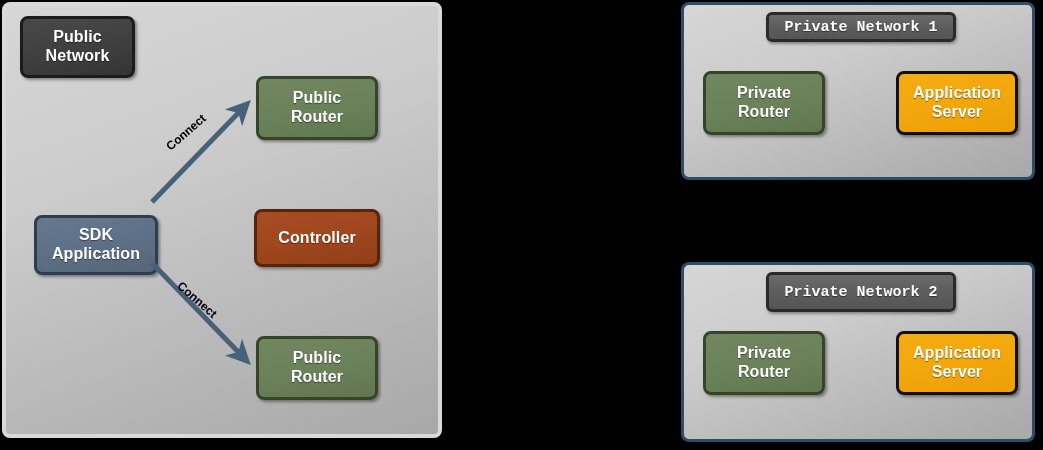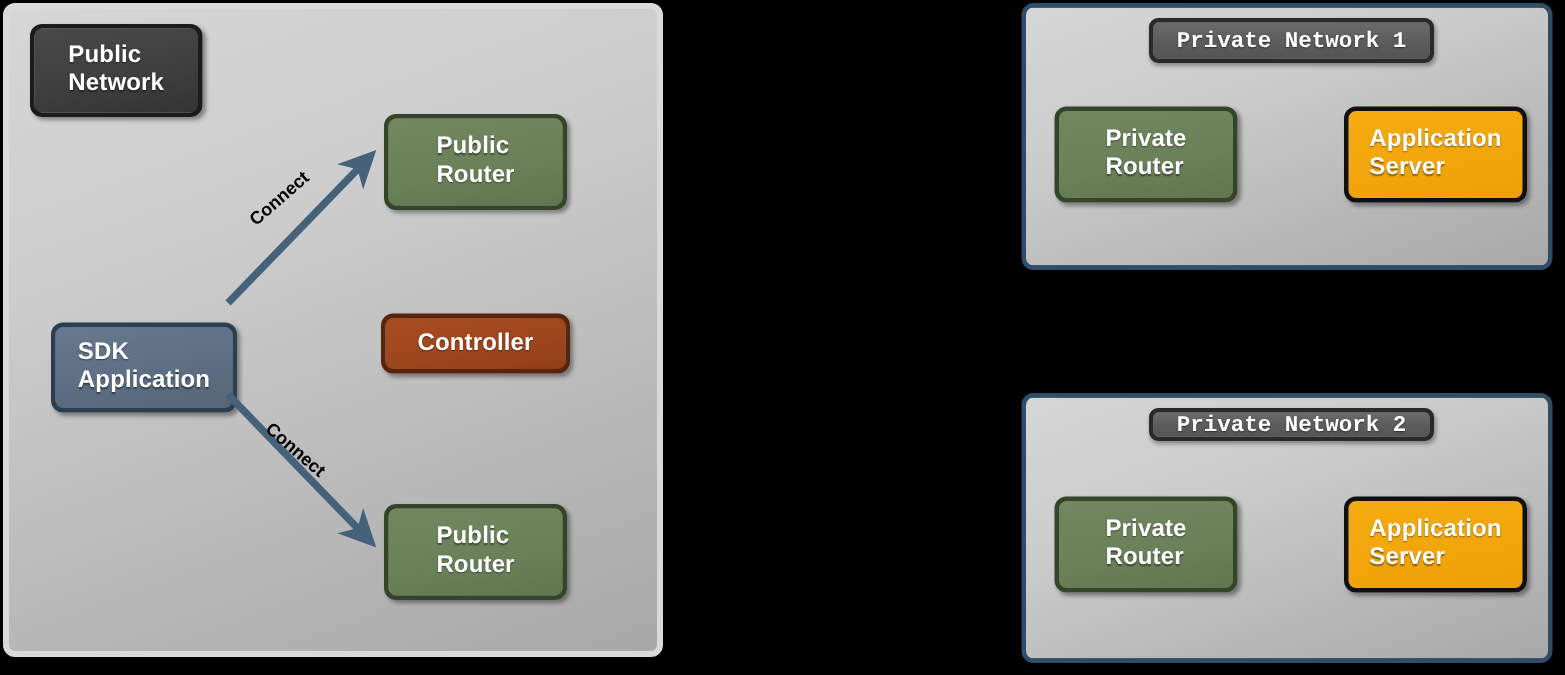--- a/index.html
+++ b/index.html
@@ -48,20 +48,21 @@
     height: 180px;
   }
 
   
   .node {
     position: absolute;
     box-sizing: border-box;
     display: flex;
     align-items: center;
     justify-content: center;
+    text-align: center;
     color: #ffffff;
     font-weight: bold;
     font-size: 16px;
     line-height: 1.18;
     border-radius: 8px;
     letter-spacing: 0.1px;
     text-shadow: 0 1px 1px rgba(0,0,0,0.45);
     box-shadow: 2px 2px 3px rgba(0,0,0,0.38);
     padding: 2px 4px;
   }
@@ -85,21 +86,21 @@
   .node-orange {
     background: linear-gradient(170deg, #f5ac10 0%, #f2a60b 55%, #eda006 100%);
     border: 3px solid #101010;
   }
 
   
   .n-public-internet { left: 14px;  top: 10px;  width: 115px; height: 62px; }
   .n-sdk-app         { left: 28px;  top: 209px; width: 124px; height: 60px; }
   .n-public-router-1 { left: 250px; top: 70px;  width: 122px; height: 64px; }
   .n-public-router-2 { left: 250px; top: 330px; width: 122px; height: 64px; }
-  .n-controller      { left: 248px; top: 203px; width: 126px; height: 40px; }
+  .n-controller      { left: 248px; top: 203px; width: 126px; height: 58px; }
 
   .n-priv-router-1 { left: 700px; top: 70px;  width: 122px; height: 64px; }
   .n-app-server-1  { left: 893px; top: 70px;  width: 122px; height: 64px; }
   .n-priv-router-2 { left: 700px; top: 330px; width: 122px; height: 64px; }
   .n-app-server-2  { left: 893px; top: 330px; width: 122px; height: 64px; }
 
   
   .net-chip {
     position: absolute;
     box-sizing: border-box;
@@ -110,21 +111,21 @@
     font-weight: bold;
     font-size: 15px;
     border-radius: 6px;
     background: linear-gradient(180deg, #6b6b6b 0%, #5d5d5d 50%, #555555 100%);
     border: 3px solid #2a2a2a;
     text-shadow: 0 1px 1px rgba(0,0,0,0.5);
     box-shadow: 1px 2px 3px rgba(0,0,0,0.35);
     font-family: Liberation Mono, monospace;
   }
   .chip-1 { left: 766px; top: 12px;  width: 190px; height: 30px; }
-  .chip-2 { left: 766px; top: 272px; width: 190px; height: 22px; }
+  .chip-2 { left: 766px; top: 272px; width: 190px; height: 40px; }
 
   
   .arrows {
     position: absolute;
     left: 0;
     top: 0;
     width: 1043px;
     height: 450px;
     pointer-events: none;
   }

